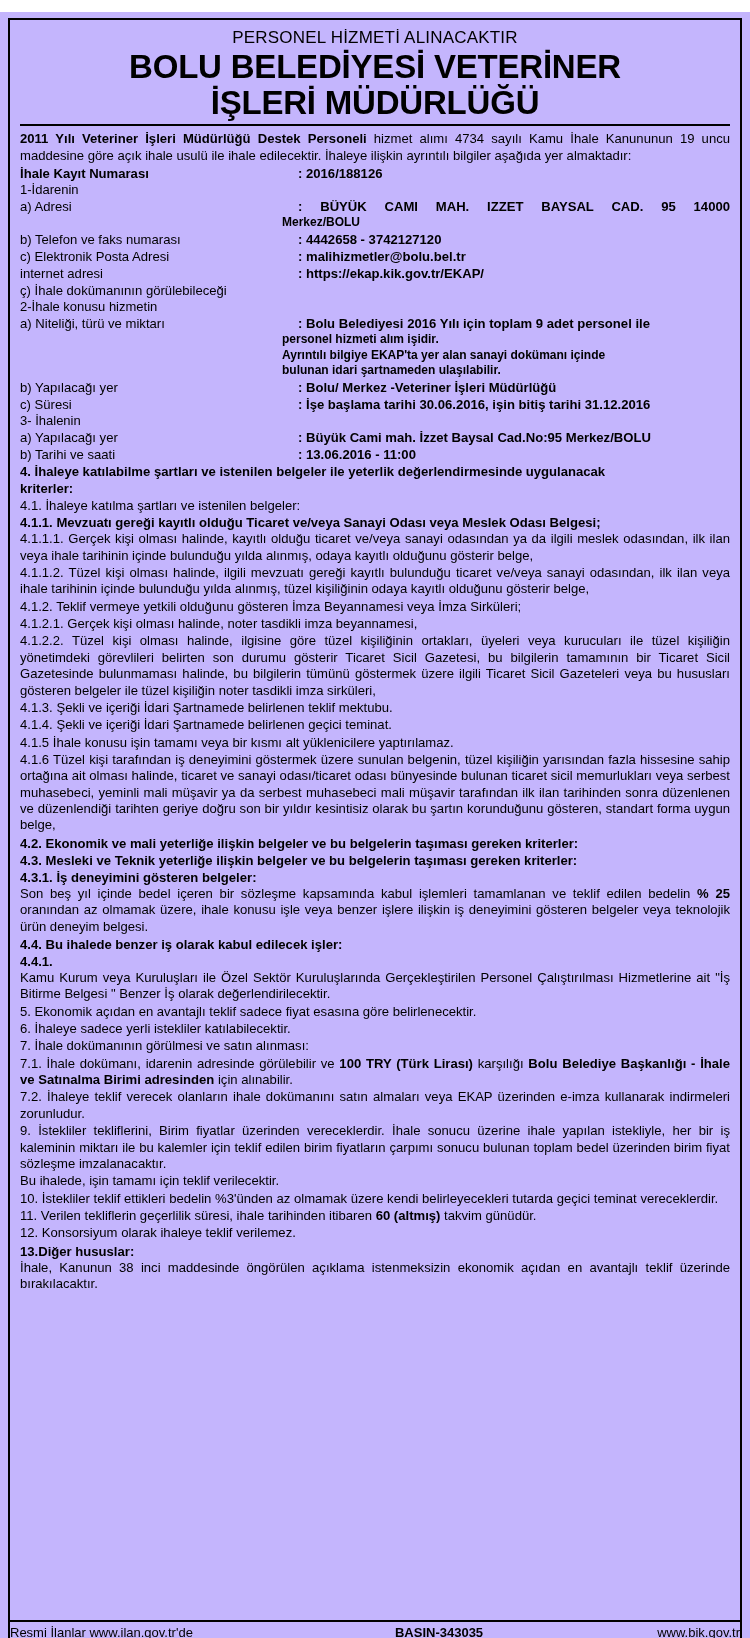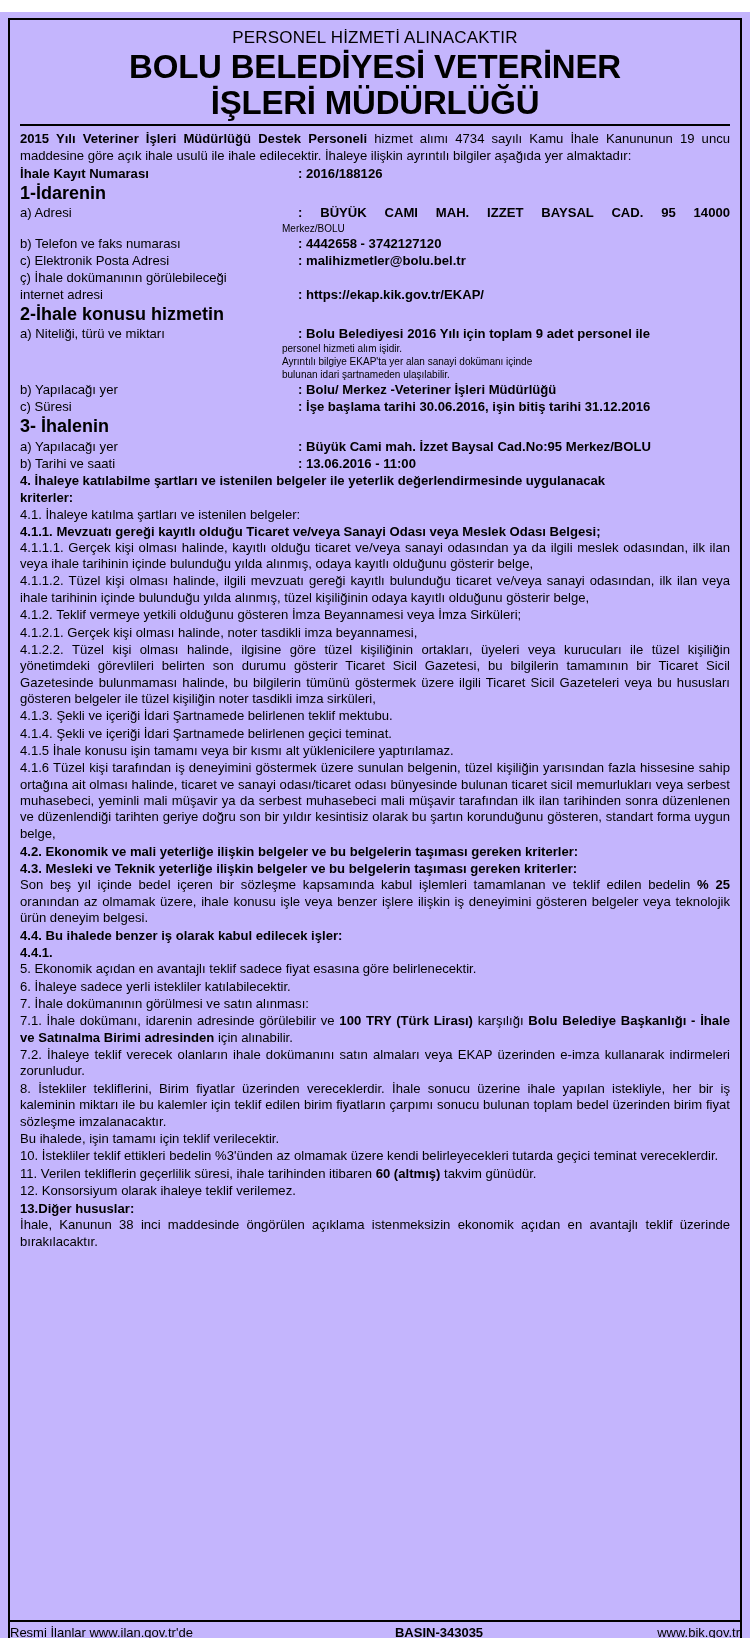--- a/index.html
+++ b/index.html
@@ -71,27 +71,27 @@
     line-height: 1.3;
   }
   .row .val {
     flex: 1 1 auto;
     font-size: 13.1px;
     line-height: 1.3;
     font-weight: bold;
   }
   .cont {
     margin-left: 262px;
+    font-weight: bold;
+    font-size: 12px;
+    line-height: 1.3;
+  }
+  .section-head {
     font-weight: normal;
-    font-size: 10px;
-    line-height: 1.3;
-  }
-  .section-head {
-    font-weight: bold;
-    font-size: 18px;
+    font-size: 13px;
     margin: 0;
   }
   .spread {
     text-align: justify;
     text-align-last: justify;
   }
   .line { font-size: 13.1px; line-height: 1.3; margin: 0; }
   
   .footer {
     position: absolute;
@@ -116,21 +116,21 @@
 
     <div class="kicker">PERSONEL HİZMETİ ALINACAKTIR</div>
     <div class="title">
       <div>BOLU BELEDİYESİ VETERİNER</div>
       <div>İŞLERİ MÜDÜRLÜĞÜ</div>
     </div>
     <div class="hrule"></div>
 
     <div class="body">
 
-      <p class="para"><span class="b">2015 Yılı Veteriner İşleri Müdürlüğü Destek Personeli</span><span> hizmet alımı 4734 sayılı Kamu İhale Kanununun 19 uncu maddesine göre açık ihale usulü ile ihale edilecektir.  İhaleye ilişkin ayrıntılı bilgiler aşağıda yer almaktadır:</span></p>
+      <p class="para"><span class="b">2011 Yılı Veteriner İşleri Müdürlüğü Destek Personeli</span><span> hizmet alımı 4734 sayılı Kamu İhale Kanununun 19 uncu maddesine göre açık ihale usulü ile ihale edilecektir.  İhaleye ilişkin ayrıntılı bilgiler aşağıda yer almaktadır:</span></p>
 
       <div class="row">
         <div class="lbl b">İhale Kayıt Numarası</div>
         <div class="val">: <span>2016/188126</span></div>
       </div>
 
       <div class="section-head">1-İdarenin</div>
 
       <div class="row">
         <div class="lbl">a) Adresi</div>
@@ -142,26 +142,26 @@
         <div class="lbl">b) Telefon ve faks numarası</div>
         <div class="val">: <span>4442658 - 3742127120</span></div>
       </div>
 
       <div class="row">
         <div class="lbl">c) Elektronik Posta Adresi</div>
         <div class="val">: <span>malihizmetler@bolu.bel.tr</span></div>
       </div>
 
       <div class="row">
+        <div class="lbl">internet adresi</div>
+        <div class="val">: <span>https://ekap.kik.gov.tr/EKAP/</span></div>
+      </div>
+      <div class="row">
         <div class="lbl">ç) İhale dokümanının görülebileceği</div>
         <div class="val">&nbsp;</div>
-      </div>
-      <div class="row">
-        <div class="lbl">internet adresi</div>
-        <div class="val">: <span>https://ekap.kik.gov.tr/EKAP/</span></div>
       </div>
 
       <div class="section-head">2-İhale konusu hizmetin</div>
 
       <div class="row">
         <div class="lbl">a) Niteliği, türü ve miktarı</div>
         <div class="val">: <span>Bolu Belediyesi 2016 Yılı için toplam 9 adet personel ile</span></div>
       </div>
       <div class="cont">personel hizmeti alım işidir.</div>
       <div class="cont">Ayrıntılı bilgiye EKAP'ta yer alan sanayi dokümanı içinde</div>
@@ -197,29 +197,31 @@
       <p class="para">4.1.1.2. Tüzel kişi olması halinde, ilgili mevzuatı gereği kayıtlı bulunduğu ticaret ve/veya sanayi odasından, ilk ilan veya ihale tarihinin içinde bulunduğu yılda alınmış, tüzel kişiliğinin odaya kayıtlı olduğunu gösterir belge,</p>
       <p class="para">4.1.2. Teklif vermeye yetkili olduğunu gösteren İmza Beyannamesi veya İmza Sirküleri;</p>
       <p class="para">4.1.2.1. Gerçek kişi olması halinde, noter tasdikli imza beyannamesi,</p>
       <p class="para">4.1.2.2. Tüzel kişi olması halinde, ilgisine göre tüzel kişiliğinin ortakları, üyeleri veya kurucuları ile tüzel kişiliğin yönetimdeki görevlileri belirten son durumu gösterir Ticaret Sicil Gazetesi, bu bilgilerin tamamının bir Ticaret Sicil Gazetesinde bulunmaması halinde, bu bilgilerin tümünü göstermek üzere ilgili Ticaret Sicil Gazeteleri veya bu hususları gösteren belgeler ile tüzel kişiliğin noter tasdikli imza sirküleri,</p>
       <p class="para">4.1.3. Şekli ve içeriği İdari Şartnamede belirlenen teklif mektubu.</p>
       <p class="para">4.1.4. Şekli ve içeriği İdari Şartnamede belirlenen geçici teminat.</p>
       <p class="para">4.1.5 İhale konusu işin tamamı veya bir kısmı alt yüklenicilere yaptırılamaz.</p>
       <p class="para">4.1.6 Tüzel kişi tarafından iş deneyimini göstermek üzere sunulan belgenin, tüzel kişiliğin yarısından fazla hissesine sahip ortağına ait olması halinde, ticaret ve sanayi odası/ticaret odası bünyesinde bulunan ticaret sicil memurlukları veya serbest muhasebeci, yeminli mali müşavir ya da serbest muhasebeci mali müşavir tarafından ilk ilan tarihinden sonra düzenlenen ve düzenlendiği tarihten geriye doğru son bir yıldır kesintisiz olarak bu şartın korunduğunu gösteren, standart forma uygun belge,</p>
       <div class="line b">4.2. Ekonomik ve mali yeterliğe ilişkin belgeler ve bu belgelerin taşıması gereken kriterler:</div>
       <div class="line b">4.3. Mesleki ve Teknik yeterliğe ilişkin belgeler ve bu belgelerin taşıması gereken kriterler:</div>
+      <div class="line b">4.3.1. İş deneyimini gösteren belgeler:</div>
       <p class="para"><span>Son beş yıl içinde bedel içeren bir sözleşme kapsamında kabul işlemleri tamamlanan ve teklif edilen</span> <span>bedelin </span><span class="b">% 25</span><span> oranından az olmamak üzere, ihale konusu işle veya benzer işlere ilişkin iş deneyimini gösteren belgeler veya teknolojik ürün deneyim belgesi.</span></p>
       <div class="line b">4.4. Bu ihalede benzer iş olarak kabul edilecek işler:</div>
       <div class="line b">4.4.1.</div>
+      <p class="para">Kamu Kurum veya Kuruluşları ile Özel Sektör Kuruluşlarında Gerçekleştirilen Personel Çalıştırılması Hizmetlerine ait "İş Bitirme Belgesi " Benzer İş olarak değerlendirilecektir.</p>
       <p class="para">5. Ekonomik açıdan en avantajlı teklif sadece fiyat esasına göre belirlenecektir.</p>
       <p class="para">6. İhaleye sadece yerli istekliler katılabilecektir.</p>
       <p class="para">7. İhale dokümanının görülmesi ve satın alınması:</p>
       <p class="para"><span>7.1. İhale dokümanı, idarenin adresinde görülebilir ve </span><span class="b">100 TRY (Türk Lirası)</span><span> karşılığı </span><span class="b">Bolu Belediye Başkanlığı - İhale ve Satınalma Birimi adresinden</span><span> için alınabilir.</span></p>
       <p class="para">7.2. İhaleye teklif verecek olanların ihale dokümanını satın almaları veya EKAP üzerinden e-imza kullanarak indirmeleri zorunludur.</p>
-      <p class="para">8. İstekliler tekliflerini, Birim fiyatlar üzerinden vereceklerdir. İhale sonucu üzerine ihale yapılan istekliyle, her bir iş kaleminin miktarı ile bu kalemler için teklif edilen birim fiyatların çarpımı sonucu bulunan toplam bedel üzerinden birim fiyat sözleşme imzalanacaktır.</p>
+      <p class="para">9. İstekliler tekliflerini, Birim fiyatlar üzerinden vereceklerdir. İhale sonucu üzerine ihale yapılan istekliyle, her bir iş kaleminin miktarı ile bu kalemler için teklif edilen birim fiyatların çarpımı sonucu bulunan toplam bedel üzerinden birim fiyat sözleşme imzalanacaktır.</p>
       <p class="para">Bu ihalede, işin tamamı için teklif verilecektir.</p>
       <p class="para">10. İstekliler teklif ettikleri bedelin %3'ünden az olmamak üzere kendi belirleyecekleri tutarda geçici teminat vereceklerdir.</p>
       <p class="para"><span>11. Verilen tekliflerin geçerlilik süresi, ihale tarihinden itibaren </span><span class="b">60 (altmış)</span><span> takvim günüdür.</span></p>
       <p class="para">12. Konsorsiyum olarak ihaleye teklif verilemez.</p>
       <div class="line b">13.Diğer hususlar:</div>
       <p class="para">İhale, Kanunun 38 inci maddesinde öngörülen açıklama istenmeksizin ekonomik açıdan en avantajlı teklif üzerinde bırakılacaktır.</p>
 
       <div class="footer-spacer"></div>
     </div>
 

